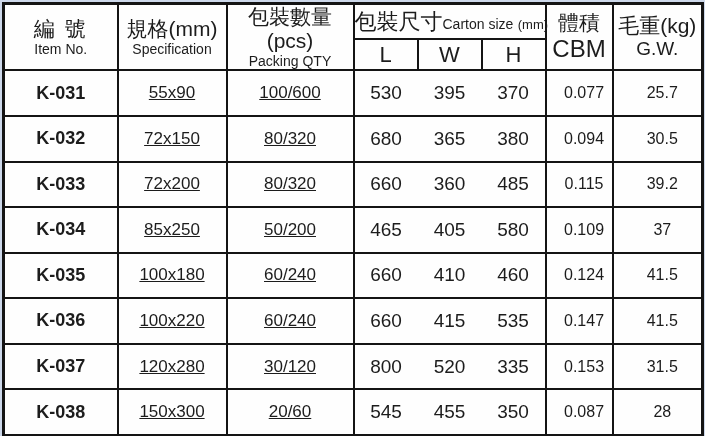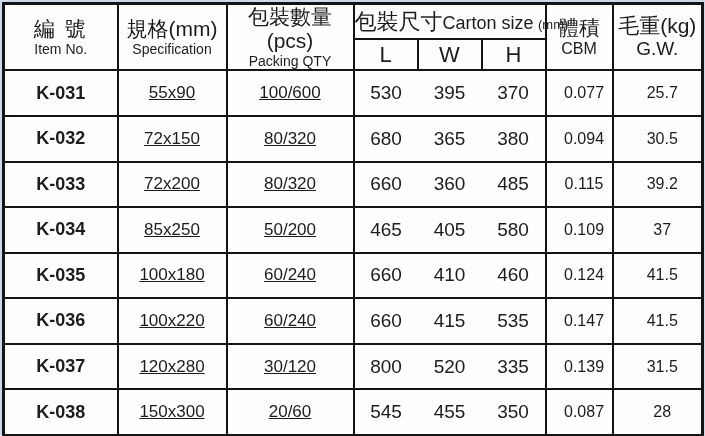--- a/index.html
+++ b/index.html
@@ -30,21 +30,21 @@
     color: #1c1c1c;
     background: #fefefe;
   }
   
   .zh-main { display: block; font-size: 21px; font-weight: normal; line-height: 1.15; }
   .en-sub  { display: block; font-size: 14px; font-weight: normal; line-height: 1.15; }
   th.hdr-item .zh-main { letter-spacing: 2px; }
   
   .carton-line { white-space: nowrap; font-weight: normal; }
   .carton-zh   { font-size: 22px; }
-  .carton-en   { font-size: 18px; }
+  .carton-en   { font-size: 14px; }
   .carton-unit { font-size: 13px; }
   th.sub-dim { font-size: 22px; font-weight: normal; }
   
   td.c-item { font-weight: bold; font-size: 18px; }
   td.c-spec, td.c-qty { font-size: 17px; text-decoration: underline; }
   td.c-l, td.c-w, td.c-h { font-size: 19px; }
   td.c-cbm, td.c-gw { font-size: 16px; padding-left: 10px; }
   
   td.c-l { border-right: none; }
   td.c-w { border-left: none; border-right: none; }
@@ -82,21 +82,21 @@
           <span class="en-sub">Packing QTY</span>
         </th>
         <th colspan="3">
           <span class="carton-line">
             <span class="carton-zh">包裝尺寸</span><span class="carton-en">Carton size</span>
             <span class="carton-unit">(mm)</span>
           </span>
         </th>
         <th rowspan="2">
           <span class="zh-main">體積</span>
-          <span class="en-sub" style="font-size:16px">CBM</span>
+          <span class="en-sub" style="font-size:24px">CBM</span>
         </th>
         <th rowspan="2">
           <span class="zh-main">毛重(kg)</span>
           <span class="en-sub" style="font-size:19px">G.W.</span>
         </th>
       </tr>
       <tr class="r2">
         <th class="sub-dim">L</th>
         <th class="sub-dim">W</th>
         <th class="sub-dim">H</th>
@@ -163,21 +163,21 @@
         <td class="c-cbm">0.147</td>
         <td class="c-gw">41.5</td>
       </tr>
       <tr>
         <td class="c-item">K-037</td>
         <td class="c-spec">120x280</td>
         <td class="c-qty">30/120</td>
         <td class="c-l">800</td>
         <td class="c-w">520</td>
         <td class="c-h">335</td>
-        <td class="c-cbm">0.139</td>
+        <td class="c-cbm">0.153</td>
         <td class="c-gw">31.5</td>
       </tr>
       <tr>
         <td class="c-item">K-038</td>
         <td class="c-spec">150x300</td>
         <td class="c-qty">20/60</td>
         <td class="c-l">545</td>
         <td class="c-w">455</td>
         <td class="c-h">350</td>
         <td class="c-cbm">0.087</td>

